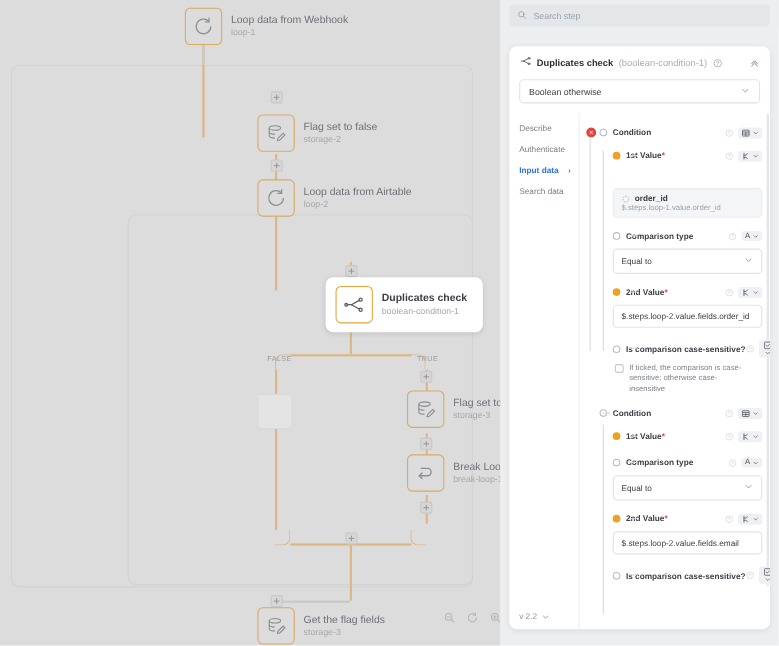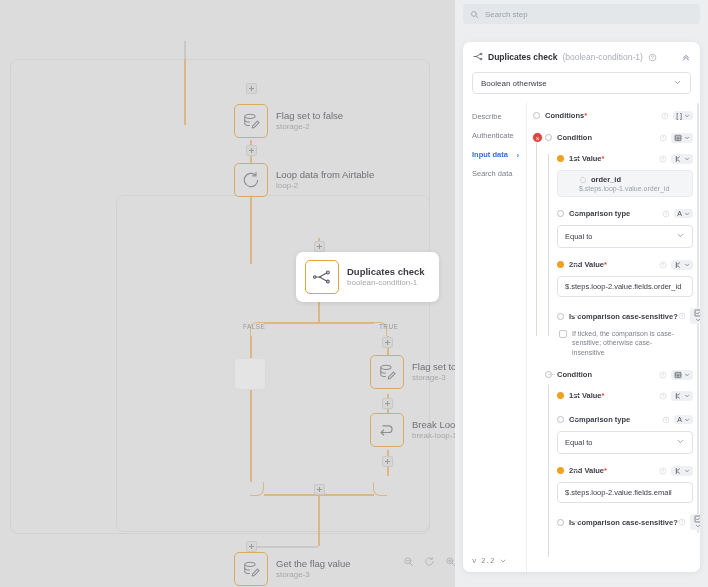--- a/index.html
+++ b/index.html
@@ -158,21 +158,21 @@
   .help-ico { opacity: .45; display: flex; align-items: center; }
   .type-chip {
     display: flex; align-items: center; gap: 2px;
     background: #eef0f3; border-radius: 3px; padding: 1px 3px;
     font-size: 7px; color: #4c4f57;
   }
   .type-chip.stacked { flex-direction: column; gap: 0px; padding: 1px 4px; }
 
   .value-box {
     background: #f4f5f7; border: 1px solid #e9ebee; border-radius: 4px;
-    padding: 4px 21px; margin: 4px 0 0 0;
+    padding: 4px 7px; margin: 22px 0 0 0;
   }
   .vb-title { font-size: 7.5px; font-weight: 700; color: #34363e;
               display: flex; align-items: center; gap: 4px; }
   .vb-path { font-size: 7px; color: #9aa0a8; margin-top: 1px; }
   .input-box {
     border: 1px solid #dfe2e6; border-radius: 4px; background: #fff;
     padding: 5px 7px; margin-top: 4px; font-size: 7.5px; color: #3b3d45;
     display: flex; align-items: center;
   }
   .input-box .chev { margin-left: auto; }
@@ -190,21 +190,21 @@
   .tline {
     position: absolute; border-left: 1px solid #d7dade;
   }
   .telbow {
     position: absolute; width: 7px; border-top: 1px solid #d7dade;
   }
 
   .version {
     position: absolute; left: 9px; bottom: 7px;
     display: flex; align-items: center; gap: 4px;
-    font-size: 7.5px; color: #8b9099; font-family: Liberation Mono, monospace;
+    font-size: 7.5px; color: #8b9099;
   }
   .fields-scroll { position: absolute; right: 1px; top: 0; width: 2px; height: 430px;
                    background: #e3e5e8; border-radius: 2px; }
 </style>
 </head>
 <body>
 
 <div class="app">
 
   <div class="canvas">
@@ -239,20 +239,32 @@
     <div class="plus-btn" style="left:382px; top:398px;"></div>
     <div class="plus-btn" style="left:382px; top:456px;"></div>
     <div class="plus-btn" style="left:314px; top:484px;"></div>
     <div class="plus-btn" style="left:246px; top:541px;"></div>
 
     <div class="branch-label" style="left:243px; top:323px;">FALSE</div>
     <div class="branch-label" style="left:379px; top:323px;">TRUE</div>
 
     <div class="empty-box" style="left:234px; top:358px;"></div>
 
+    <div class="node" style="left:168px; top:7px;">
+      <div class="node-ico">
+        <svg width="20" height="20" viewBox="0 0 24 24" fill="none" stroke="#8d8d95" stroke-width="1.4">
+          <path d="M20 12a8 8 0 1 1-2.3-5.6"></path>
+            <path d="M18 3v4h-4" stroke-linecap="round"></path>
+        </svg>
+      </div>
+      <div class="node-txt">
+        <div class="node-title">Loop data from Webhook</div>
+        <div class="node-sub">loop-1</div>
+      </div>
+    </div>
 
     <div class="node" style="left:234px; top:104px;">
       <div class="node-ico">
         <svg width="19" height="19" viewBox="0 0 24 24" fill="none" stroke="#8d8d95" stroke-width="1.3">
           <ellipse cx="10" cy="5.5" rx="6.5" ry="2.6"></ellipse>
           <path d="M3.5 5.5v9c0 1.4 2.9 2.6 6.5 2.6"></path>
           <path d="M3.5 10c0 1.4 2.9 2.6 6.5 2.6"></path>
           <path d="M19.5 11.5l2 2-6 6-2.6.6.6-2.6z" stroke-linejoin="round"></path>
         </svg>
       </div>
@@ -323,21 +335,21 @@
     <div class="node" style="left:234px; top:552px;">
       <div class="node-ico">
         <svg width="19" height="19" viewBox="0 0 24 24" fill="none" stroke="#8d8d95" stroke-width="1.3">
           <ellipse cx="10" cy="5.5" rx="6.5" ry="2.6"></ellipse>
           <path d="M3.5 5.5v9c0 1.4 2.9 2.6 6.5 2.6"></path>
           <path d="M3.5 10c0 1.4 2.9 2.6 6.5 2.6"></path>
           <path d="M19.5 11.5l2 2-6 6-2.6.6.6-2.6z" stroke-linejoin="round"></path>
         </svg>
       </div>
       <div class="node-txt">
-        <div class="node-title">Get the flag value</div>
+        <div class="node-title">Get the flag fields</div>
         <div class="node-sub">storage-3</div>
       </div>
     </div>
 
     <div class="zoom-ctl">
       <div class="zb">
         <svg width="11" height="11" viewBox="0 0 24 24" fill="none" stroke="#b4b4b8" stroke-width="2" stroke-linecap="round">
           <circle cx="10.5" cy="10.5" r="6.5"></circle>
             <path d="M15.5 15.5L21 21"></path>
             <path d="M7.5 10.5h6"></path>
@@ -426,39 +438,20 @@
             <span class="arrow">›</span>
           </div>
           <div class="nav-item">
             <span>Search data</span>
           </div>
         </div>
 
         <div class="fields">
           <div class="fields-scroll"></div>
 
-          <div class="row" style="margin-top:2px;">
-            <span class="bullet-o"></span>
-            <span class="row-label"><span>Conditions</span><span class="req">*</span></span>
-            <span class="row-right">
-              <span class="help-ico">
-                <svg width="8" height="8" viewBox="0 0 24 24" fill="none" stroke="#a9adb6" stroke-width="2.2">
-                    <circle cx="12" cy="12" r="9"></circle>
-                    <path d="M9.5 9.5a2.5 2.5 0 1 1 3.3 2.4c-.6.2-.8.7-.8 1.3" stroke-linecap="round"></path>
-                    <circle cx="12" cy="17" r=".9" fill="#a9adb6" stroke="none"></circle>
-                  </svg>
-              </span>
-              <span class="type-chip">
-                <span>[ ]</span>
-                <svg width="6" height="6" viewBox="0 0 24 24" fill="none" stroke="#6b6f77" stroke-width="3" stroke-linecap="round" stroke-linejoin="round">
-                    <path d="M6 9l6 6 6-6"></path>
-                  </svg>
-              </span>
-            </span>
-          </div>
 
           <div class="group">
             <div class="tline" style="left:3px; top:10px; height:196px;"></div>
 
             <div class="row indent1" style="margin-top:7px; position:relative;">
               <span class="err-badge">×</span>
               <span class="bullet-o"></span>
               <span class="row-label">Condition</span>
               <span class="row-right">
                 <span class="help-ico">

